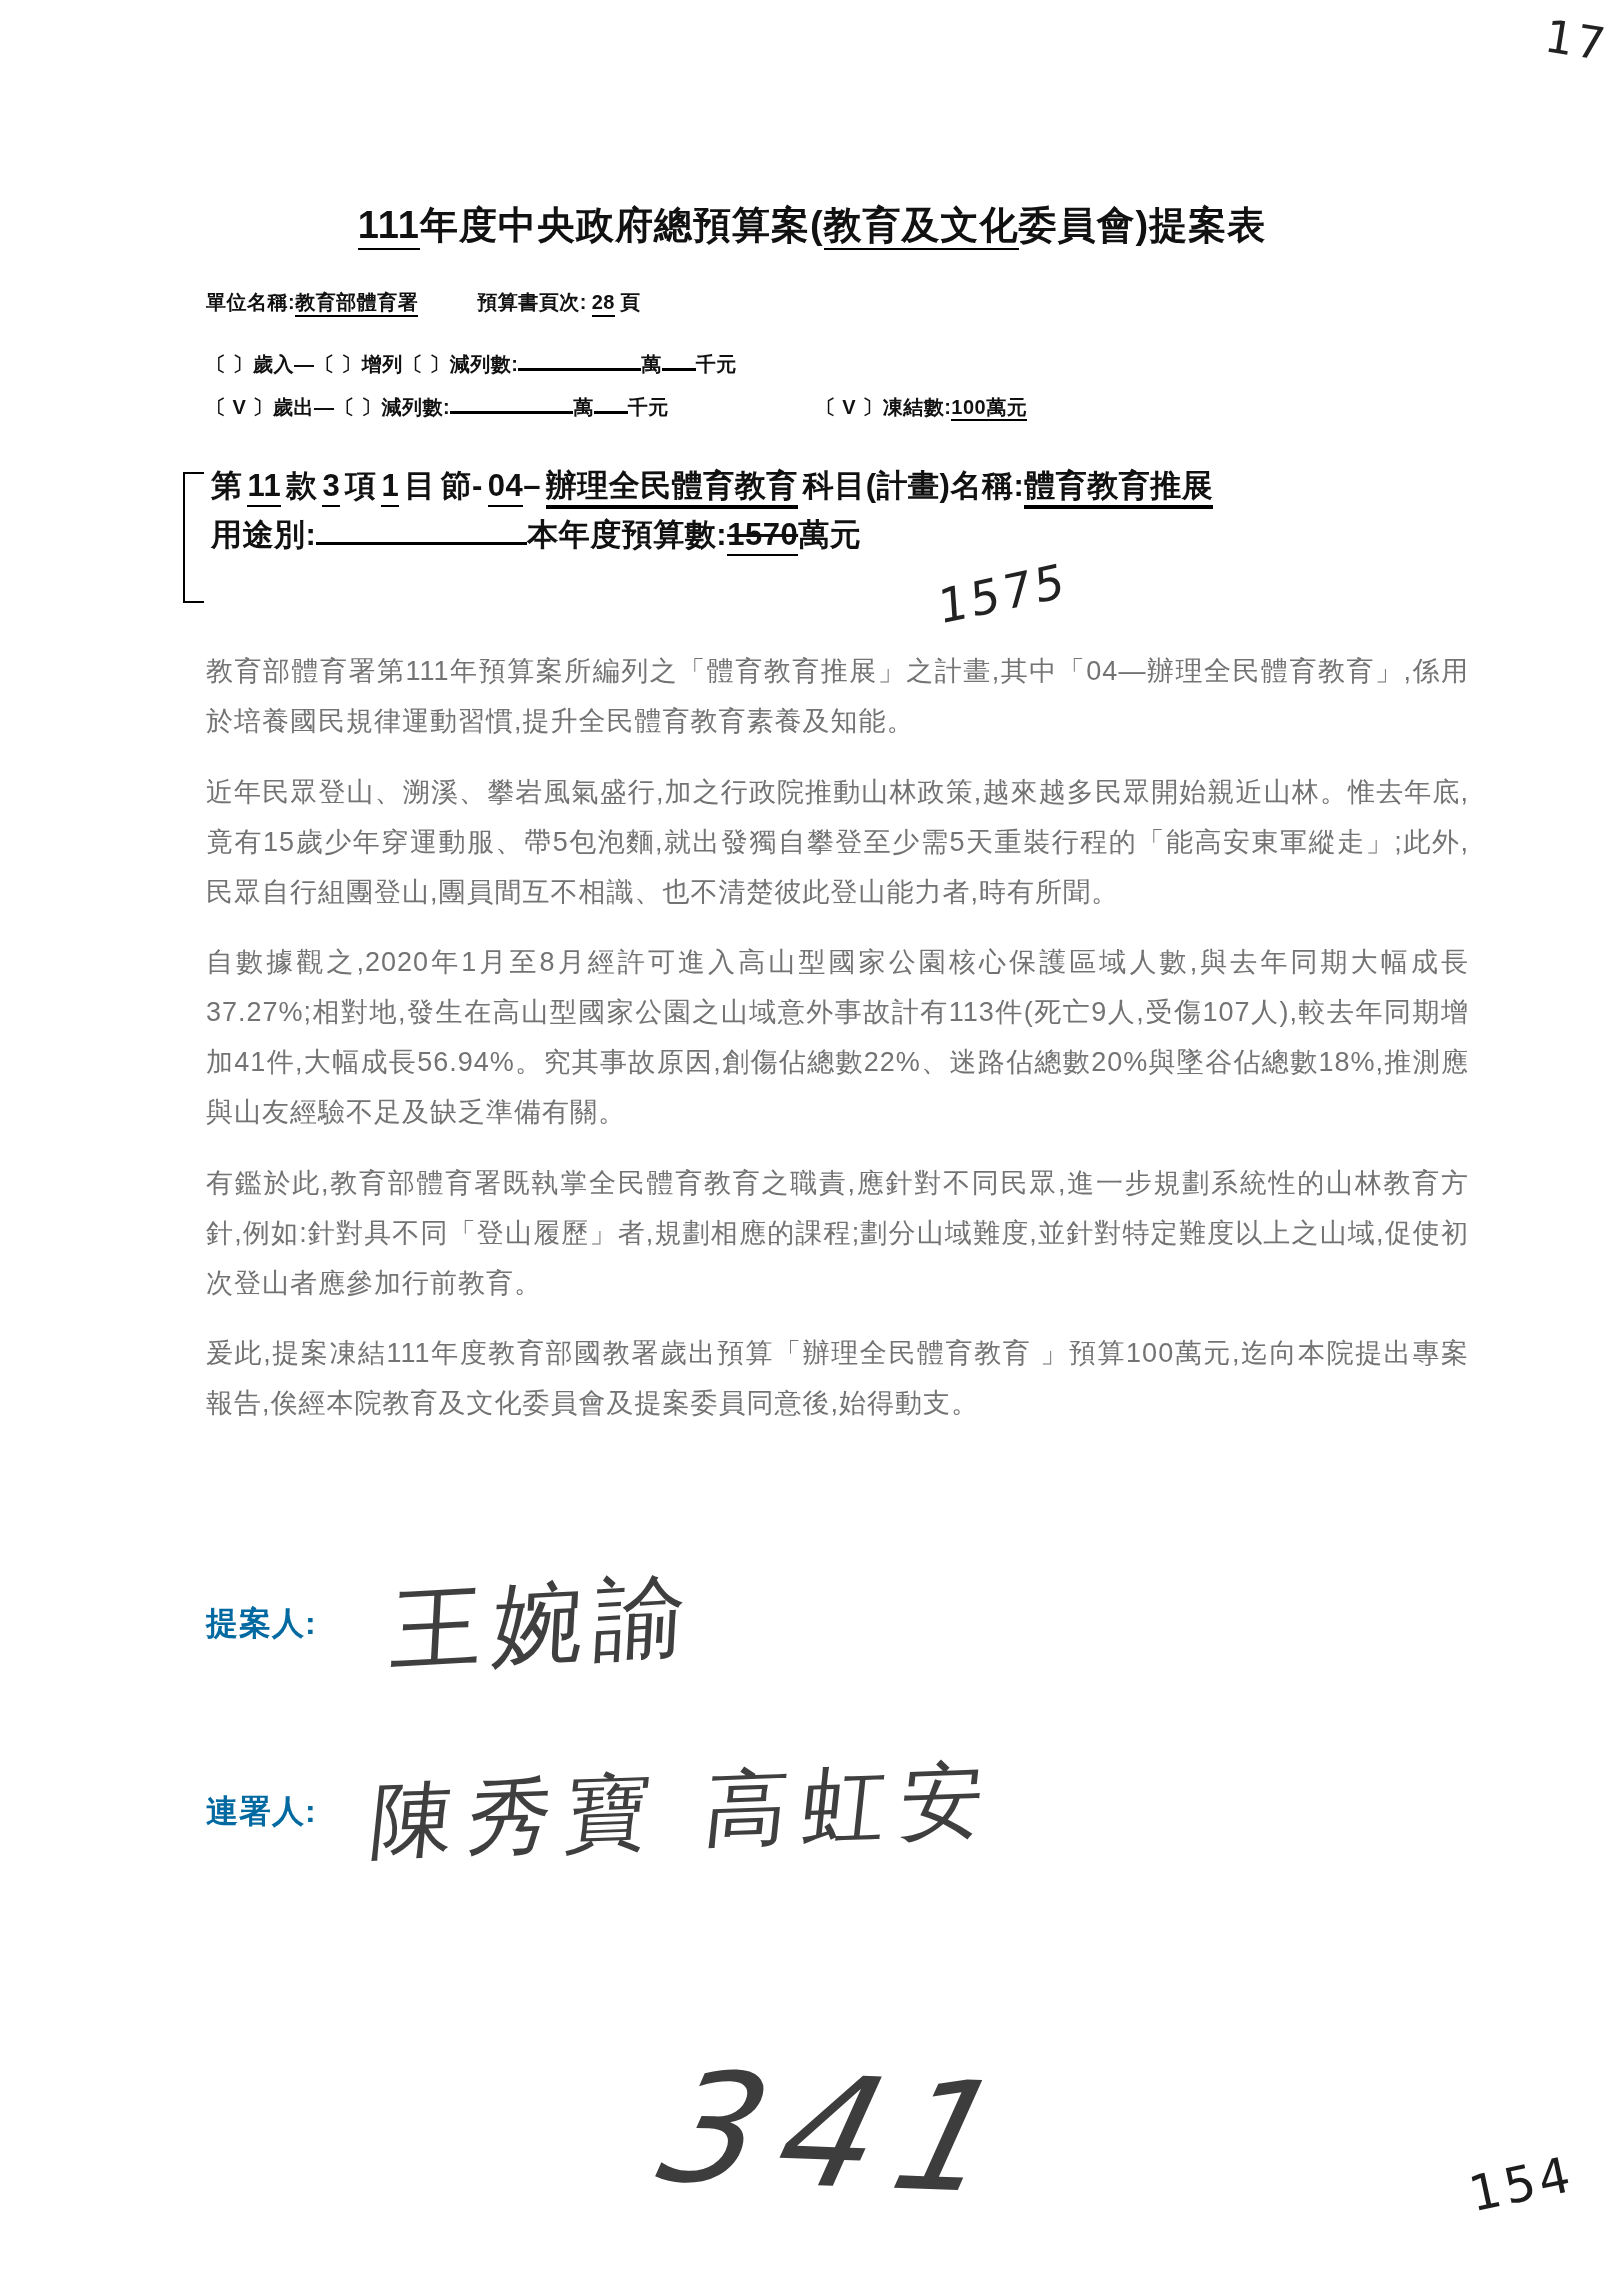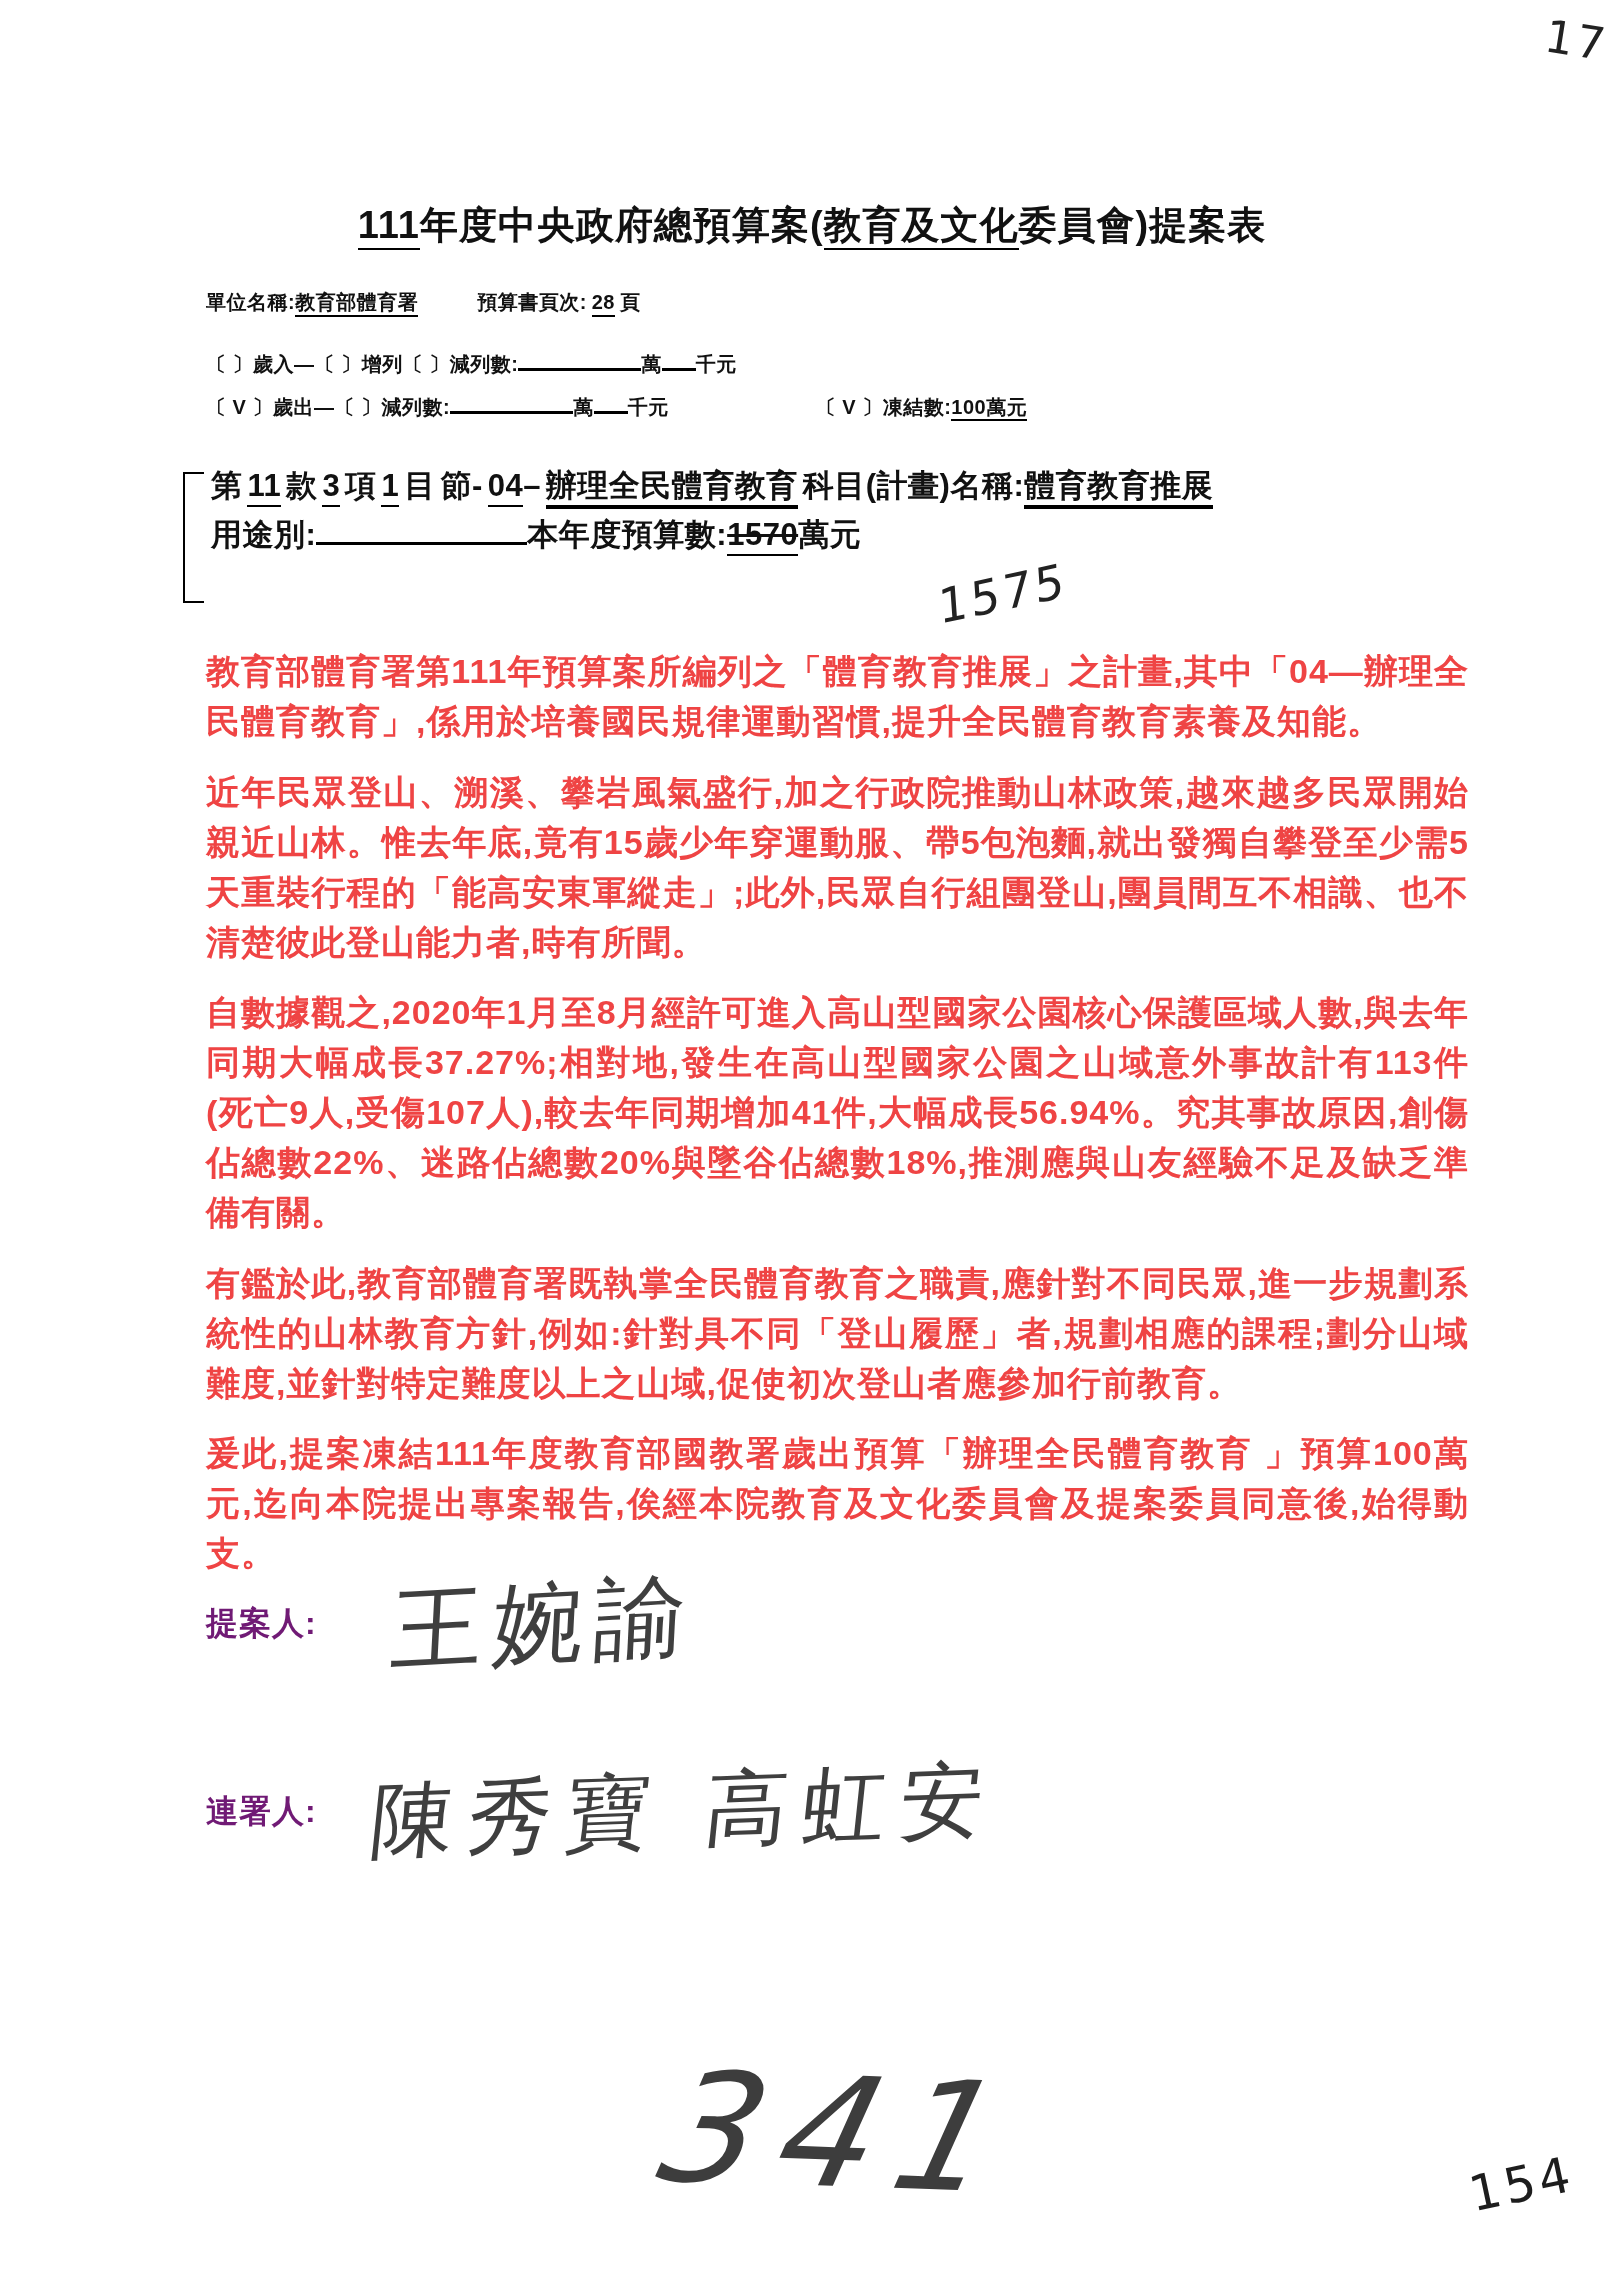--- a/index.html
+++ b/index.html
@@ -36,28 +36,28 @@
   .w430{width:211px;}
   .w260{width:123px;}
   .w70{width:34px;}
   .gap{display:inline-block;}
   .g120{width:59px;}
   .g330{width:147px;}
 
   
   .paragraphs{position:absolute;left:206px;top:646px;width:1263px;}
   .paragraphs p{
-    margin:0 0 20.6px 0;font-size:34px;line-height:50px;letter-spacing:1px;
-    text-align:justify;font-weight:bold;color:#ef4444;
+    margin:0 0 20.6px 0;font-size:27px;line-height:50px;letter-spacing:1px;
+    text-align:justify;font-weight:normal;color:#737373;
   }
 
   
   .hand{display:inline-block;color:#2b2b2b;font-family:"DejaVu Sans",sans-serif;}
   .sig-row{position:absolute;left:206px;display:flex;align-items:center;}
-  .sig-label{font-size:32px;font-weight:bold;letter-spacing:1px;color:#701a75;}
+  .sig-label{font-size:32px;font-weight:bold;letter-spacing:1px;color:#0369a1;}
   .proposer-row{top:1550px;height:147px;}
   .cosigner-row{top:1731px;height:162px;}
   .sig-name{font-size:91px;margin-left:74px;transform:rotate(-3deg) skewX(-6deg);letter-spacing:10.8px;opacity:.9;}
   .cosig-name{font-size:83px;margin-left:54px;transform:rotate(-2deg) skewX(-8deg);letter-spacing:14.7px;opacity:.9;}
 
   .correction{
     position:absolute;left:726px;top:101px;
     font-size:47px;font-weight:normal;transform:rotate(-12deg) skewX(-8deg);
     color:#222;letter-spacing:2.9px;
   }

